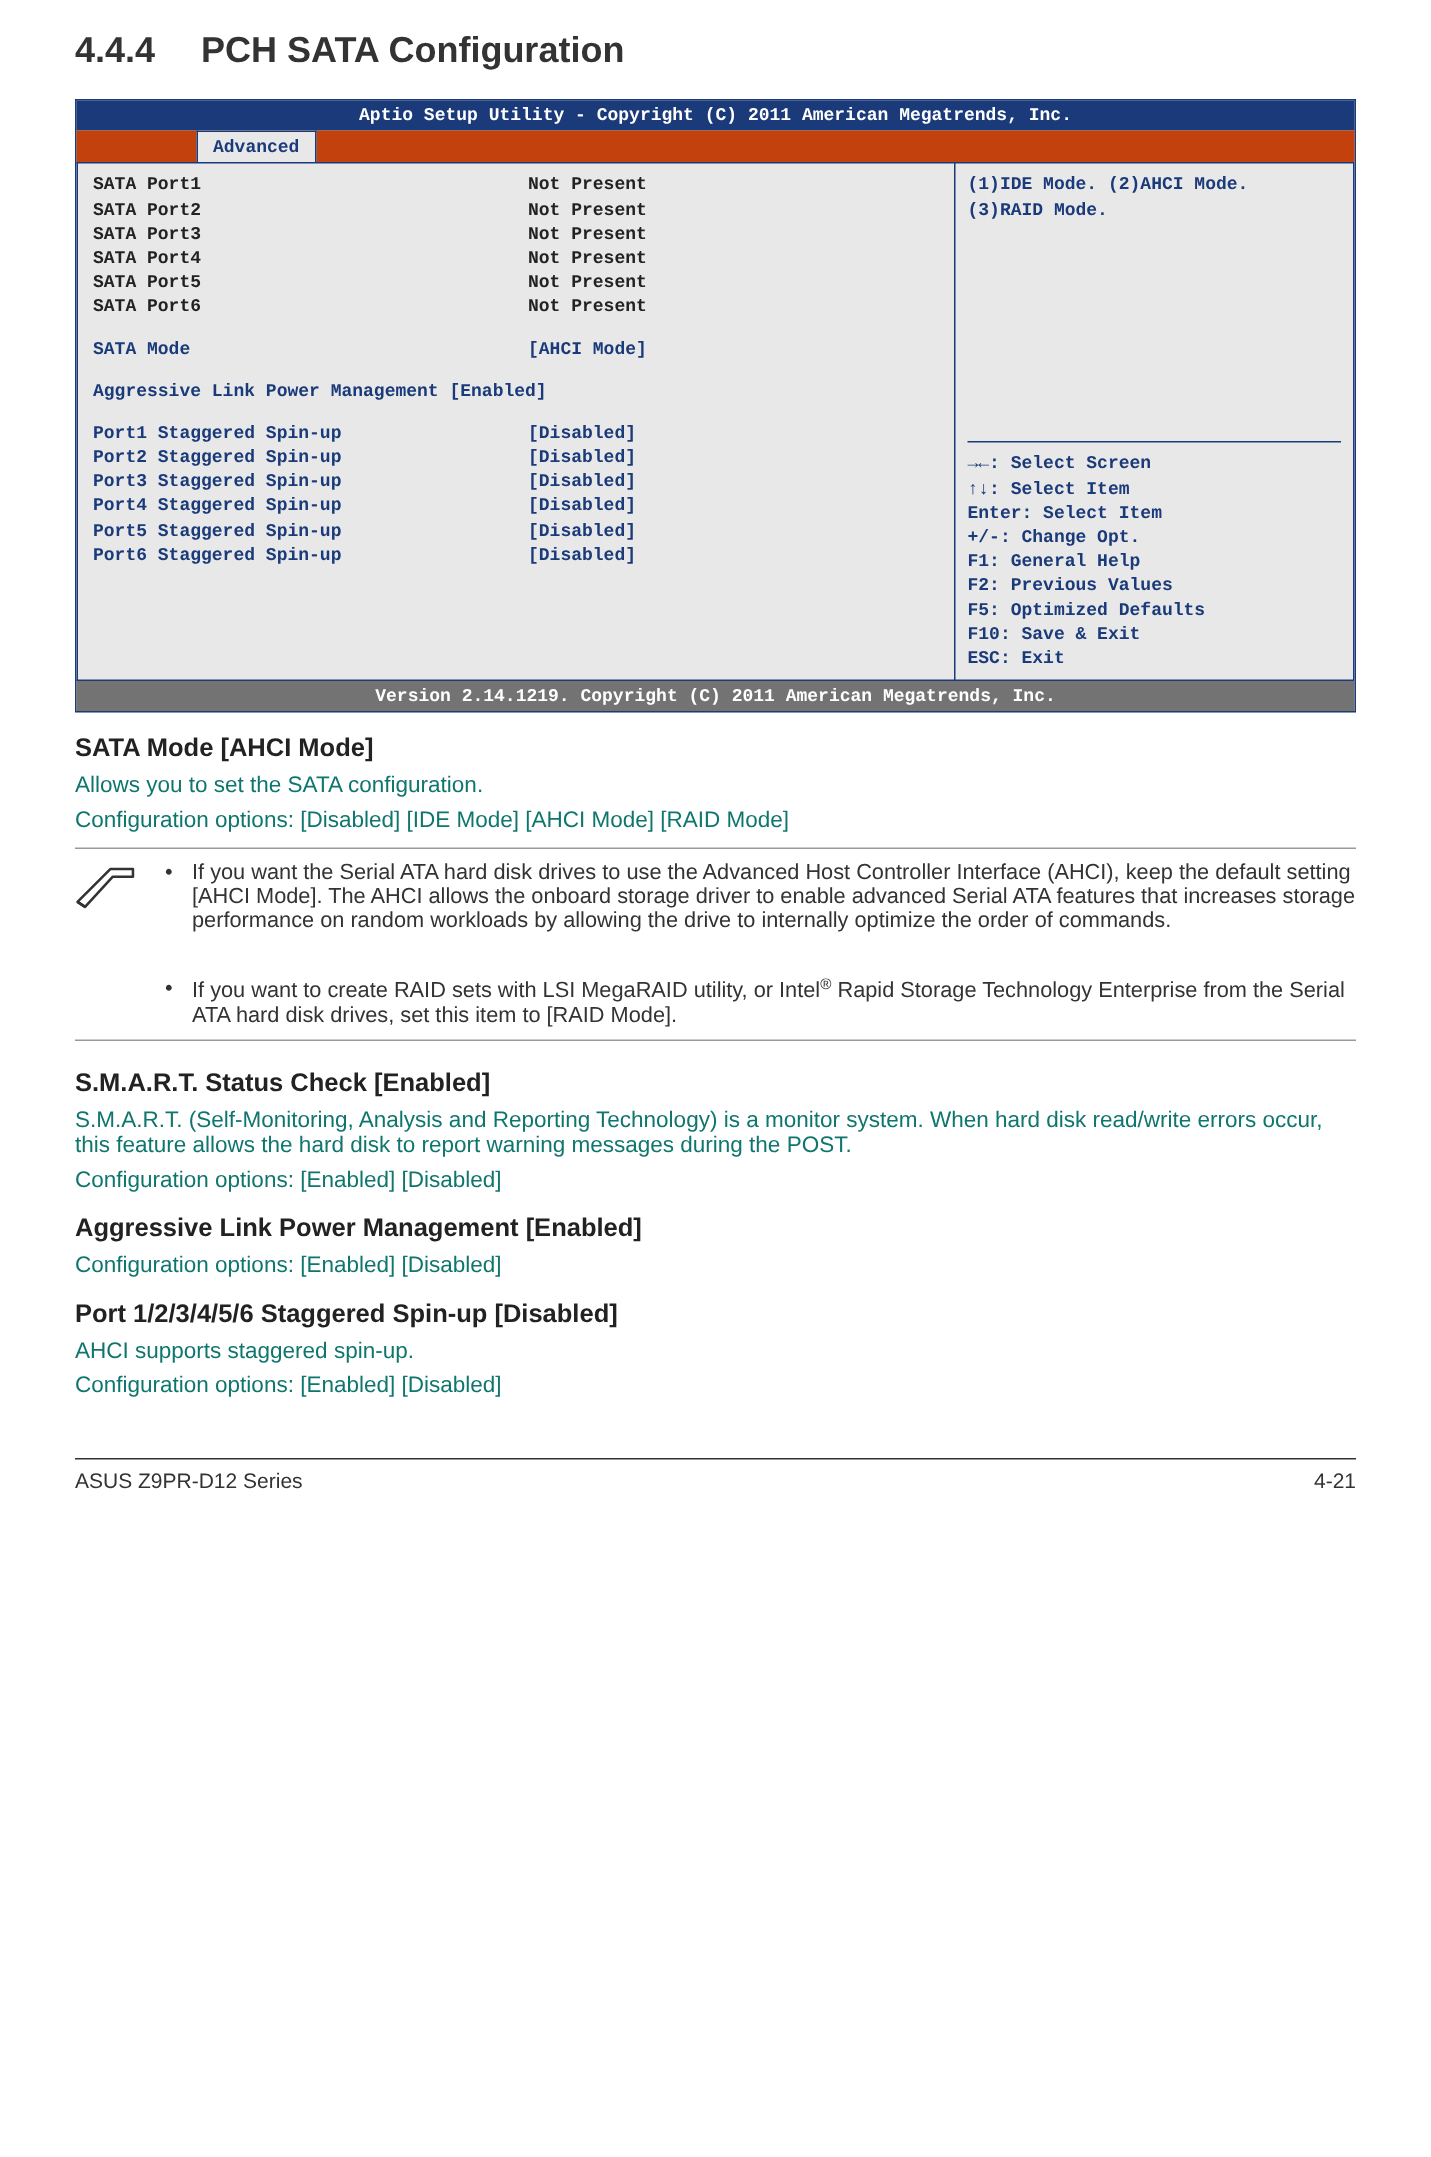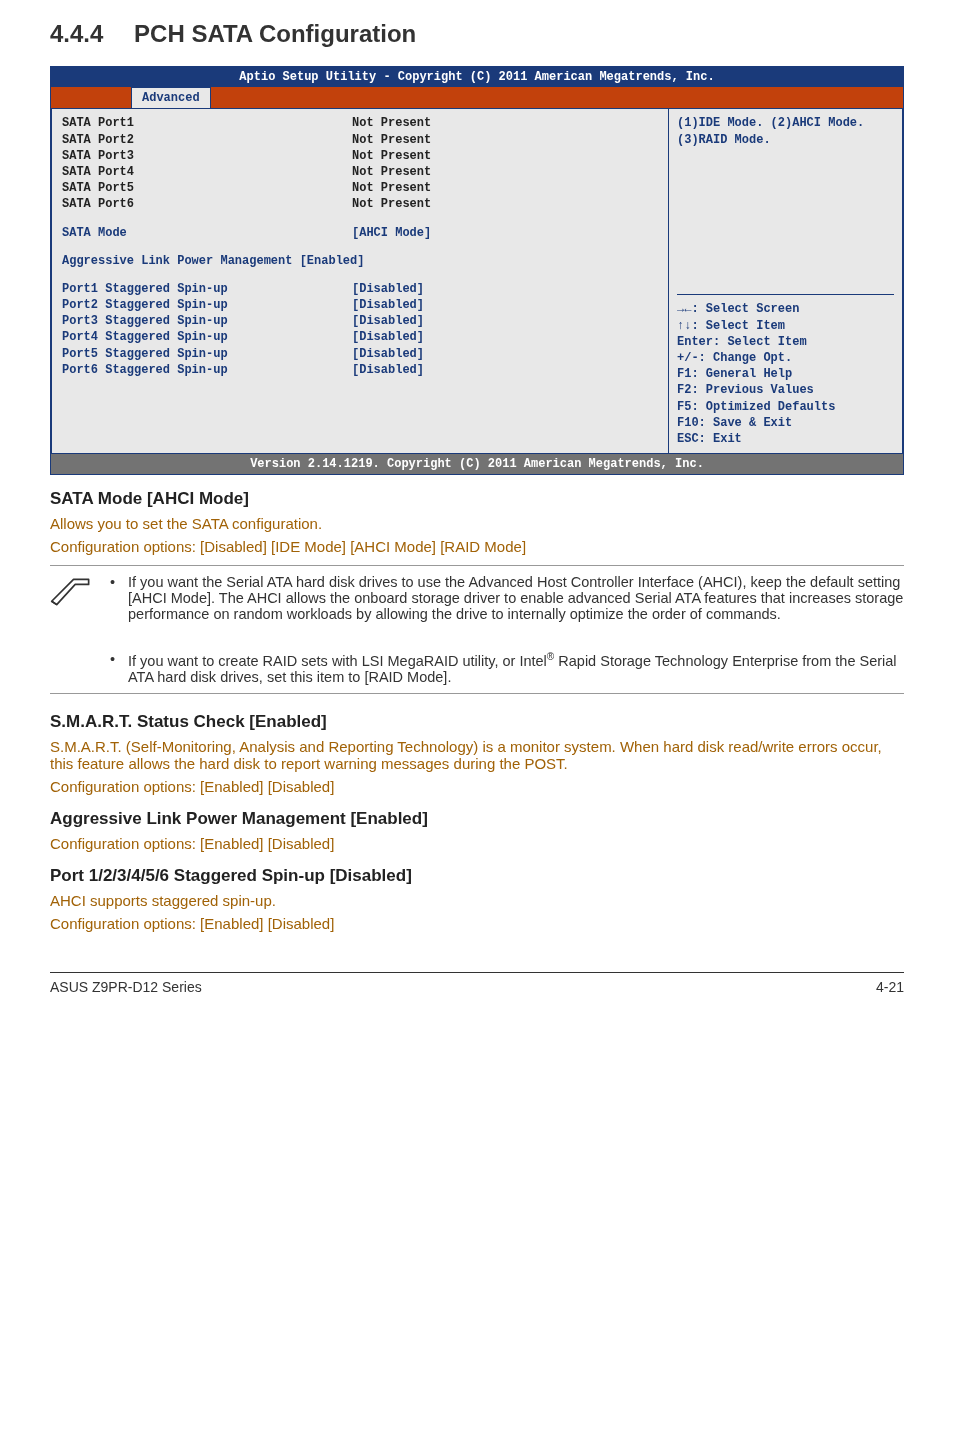--- a/index.html
+++ b/index.html
@@ -57,21 +57,21 @@
       background: #e8e8e8;
     }
     .bios-left {
       flex: 1;
       border: 1px solid #1a3a7a;
       border-right: none;
       padding: 6px 10px;
       color: #333;
     }
     .bios-right {
-      width: 235px;
+      width: 267px;
       border: 1px solid #1a3a7a;
       padding: 6px 8px;
       color: #1a3a7a;
       font-weight: bold;
       display: flex;
       flex-direction: column;
     }
     .bios-right-top {
       border-bottom: 1px solid #1a3a7a;
       flex: 1;
@@ -111,21 +111,21 @@
     h3.sub-heading {
       font-size: 17px;
       font-weight: bold;
       margin-top: 6px;
       margin-bottom: 6px;
       color: #222;
     }
     p.body-text {
       font-size: 15px;
       margin-bottom: 6px;
-      color: #a16207;
+      color: #0f766e;
     }
     
     .note-wrap {
       border-top: 1px solid #999;
       border-bottom: 1px solid #999;
       margin: 10px 0 18px 0;
       padding: 8px 0;
       display: flex;
       align-items: flex-start;
     }

